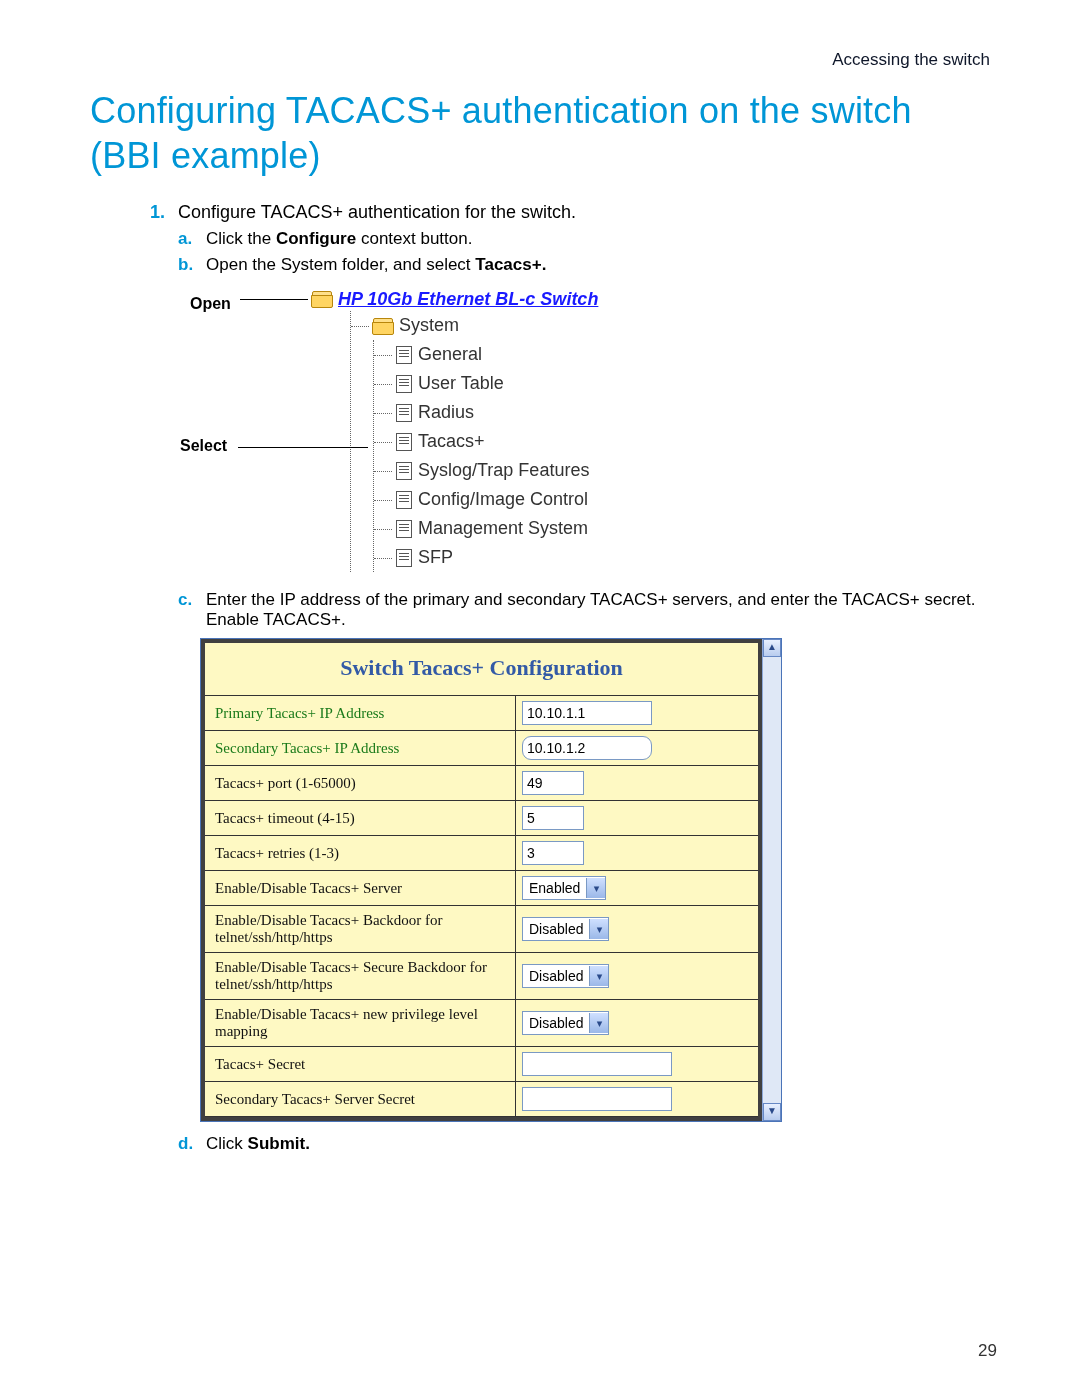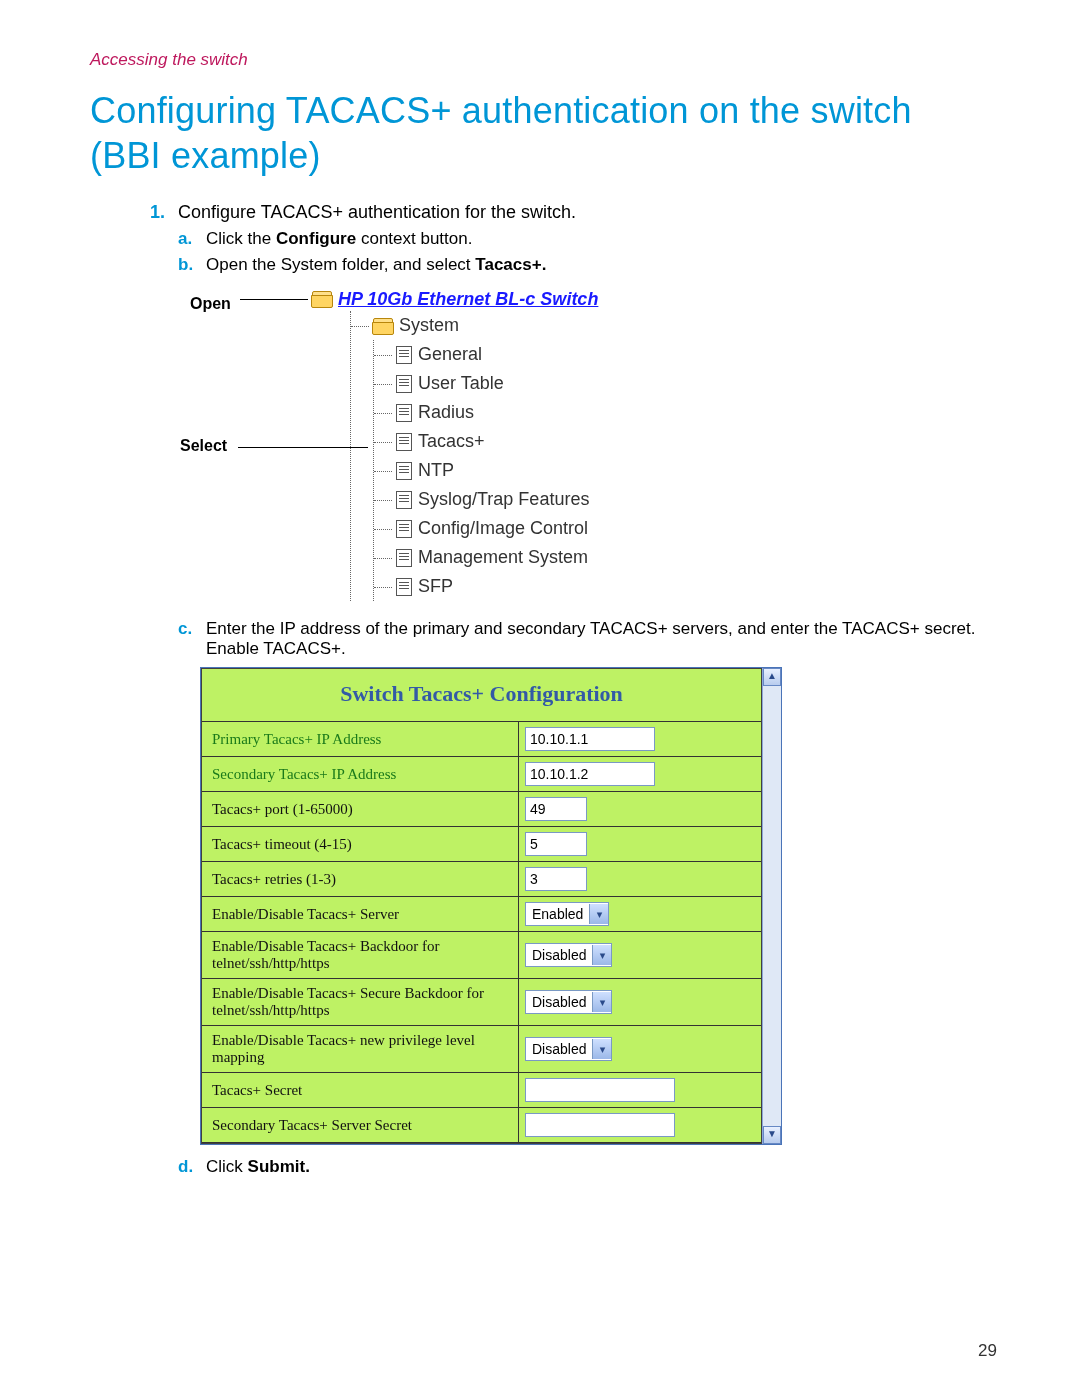--- a/index.html
+++ b/index.html
@@ -10,24 +10,24 @@
     color: #000;
   }
   .page {
     width: 1080px;
     min-height: 1397px;
     padding: 50px 90px 40px 90px;
     box-sizing: border-box;
     position: relative;
   }
   .breadcrumb {
+    text-align: right;
     font-size: 17px;
-    color: #be185d;
+    color: #0f172a;
     margin-bottom: 18px;
-    font-style: italic;
   }
   h1.title {
     color: #0096d6;
     font-size: 36px;
     font-weight: 300;
     line-height: 1.25;
     margin: 0 0 24px 0;
     letter-spacing: 0.2px;
   }
   .step-list { margin-left: 60px; }
@@ -122,22 +122,22 @@
   
   .panel-shell {
     margin: 8px 0 12px 110px;
     width: 580px;
     border: 1px solid #4a74b8;
     background: #e8f0ff;
     display: flex;
   }
   .panel-body {
     flex: 1;
-    background: #bef264;
-    border: 1px solid #404040;
+    background: #fef9c3;
+    border: 4px solid #404040;
     padding: 0;
   }
   .panel-scroll {
     width: 18px;
     background: #dfe8f6;
     display: flex;
     flex-direction: column;
     justify-content: space-between;
     align-items: center;
     border-left: 1px solid #8da8d8;
@@ -268,24 +268,20 @@
           <li class="tree-li">
             <span class="doc-icon"></span>
             <span>Radius</span>
           </li>
           <li class="tree-li">
             <span class="doc-icon"></span>
             <span>Tacacs+</span>
           </li>
           <li class="tree-li">
             <span class="doc-icon"></span>
-            <span>NTP</span>
-          </li>
-          <li class="tree-li">
-            <span class="doc-icon"></span>
             <span>Syslog/Trap Features</span>
           </li>
           <li class="tree-li">
             <span class="doc-icon"></span>
             <span>Config/Image Control</span>
           </li>
           <li class="tree-li">
             <span class="doc-icon"></span>
             <span>Management System</span>
           </li>
@@ -315,21 +311,21 @@
       <div id="cfg-rows">
           <div class="cfg-row">
             <div class="cfg-label hot">Primary Tacacs+ IP Address</div>
             <div class="cfg-val">
               <input class="cfg-input" value="10.10.1.1" style="width: 130px;">
             </div>
           </div>
           <div class="cfg-row">
             <div class="cfg-label hot">Secondary Tacacs+ IP Address</div>
             <div class="cfg-val">
-              <input class="cfg-input" value="10.10.1.2" style="width: 130px;">
+              <input class="cfg-input" value="10.10.1.2" style="width: 130px; border-radius: 9px;">
             </div>
           </div>
           <div class="cfg-row">
             <div class="cfg-label">Tacacs+ port (1-65000)</div>
             <div class="cfg-val">
               <input class="cfg-input" value="49" style="width: 62px;">
             </div>
           </div>
           <div class="cfg-row">
             <div class="cfg-label">Tacacs+ timeout (4-15)</div>

